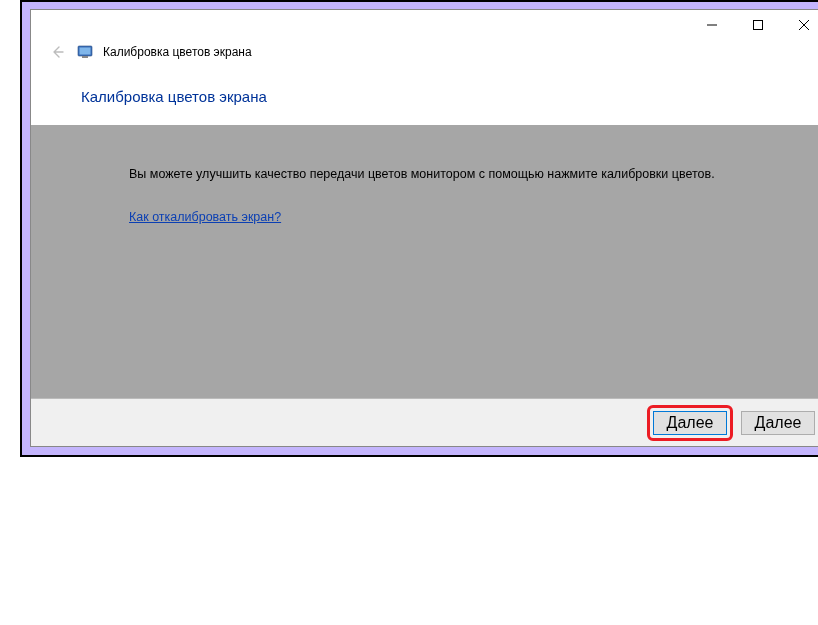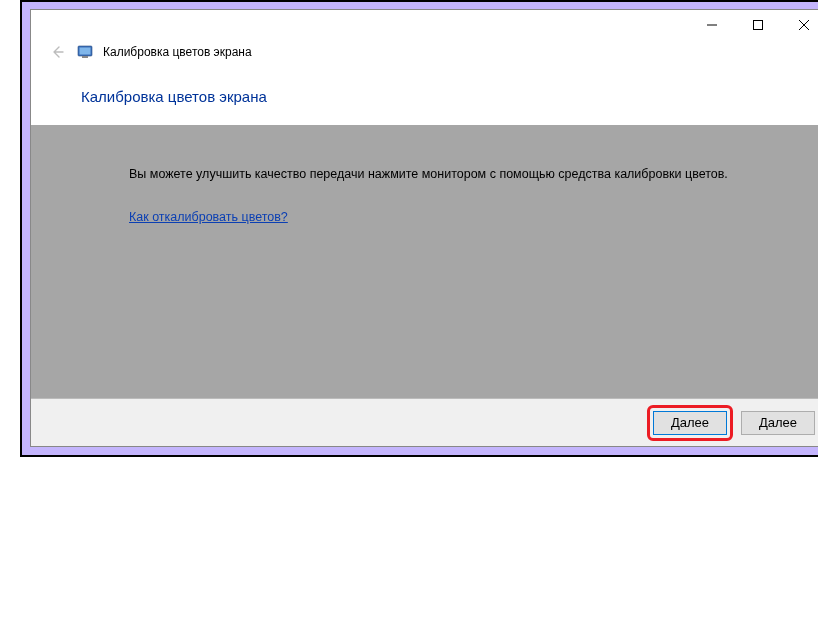--- a/index.html
+++ b/index.html
@@ -97,21 +97,21 @@
     height: 48px;
     display: flex;
     justify-content: flex-end;
     align-items: center;
     padding-right: 12px;
     gap: 8px;
   }
   .btn {
     min-width: 74px;
     height: 24px;
-    font-size: 13px;
+    font-size: 16px;
     background: #e1e1e1;
     border: 1px solid #adadad;
     display: flex;
     align-items: center;
     justify-content: center;
     cursor: pointer;
   }
   .btn.primary {
     border: 1px solid #0078d7;
     background: #e1e1e1;
@@ -160,23 +160,23 @@
           <rect x="2.5" y="3.5" width="11" height="7" fill="#7fb6ea"></rect>
           <rect x="5" y="12" width="6" height="2" fill="#888"></rect>
         </svg>
       </div>
       <div class="header-title">Калибровка цветов экрана</div>
     </div>
 
     <div class="page-title">Калибровка цветов экрана</div>
 
     <div class="content-area">
-      <div>Вы можете улучшить качество передачи нажмите монитором с помощью средства калибровки цветов.</div>
+      <div>Вы можете улучшить качество передачи цветов монитором с помощью нажмите калибровки цветов.</div>
       <div>
-        <span class="help-link">Как откалибровать цветов?</span>
+        <span class="help-link">Как откалибровать экран?</span>
       </div>
     </div>
 
     <div class="footer">
       <span class="highlight-primary">
         <span class="btn primary">Далее</span>
       </span>
       <span class="btn">Далее</span>
     </div>
 

